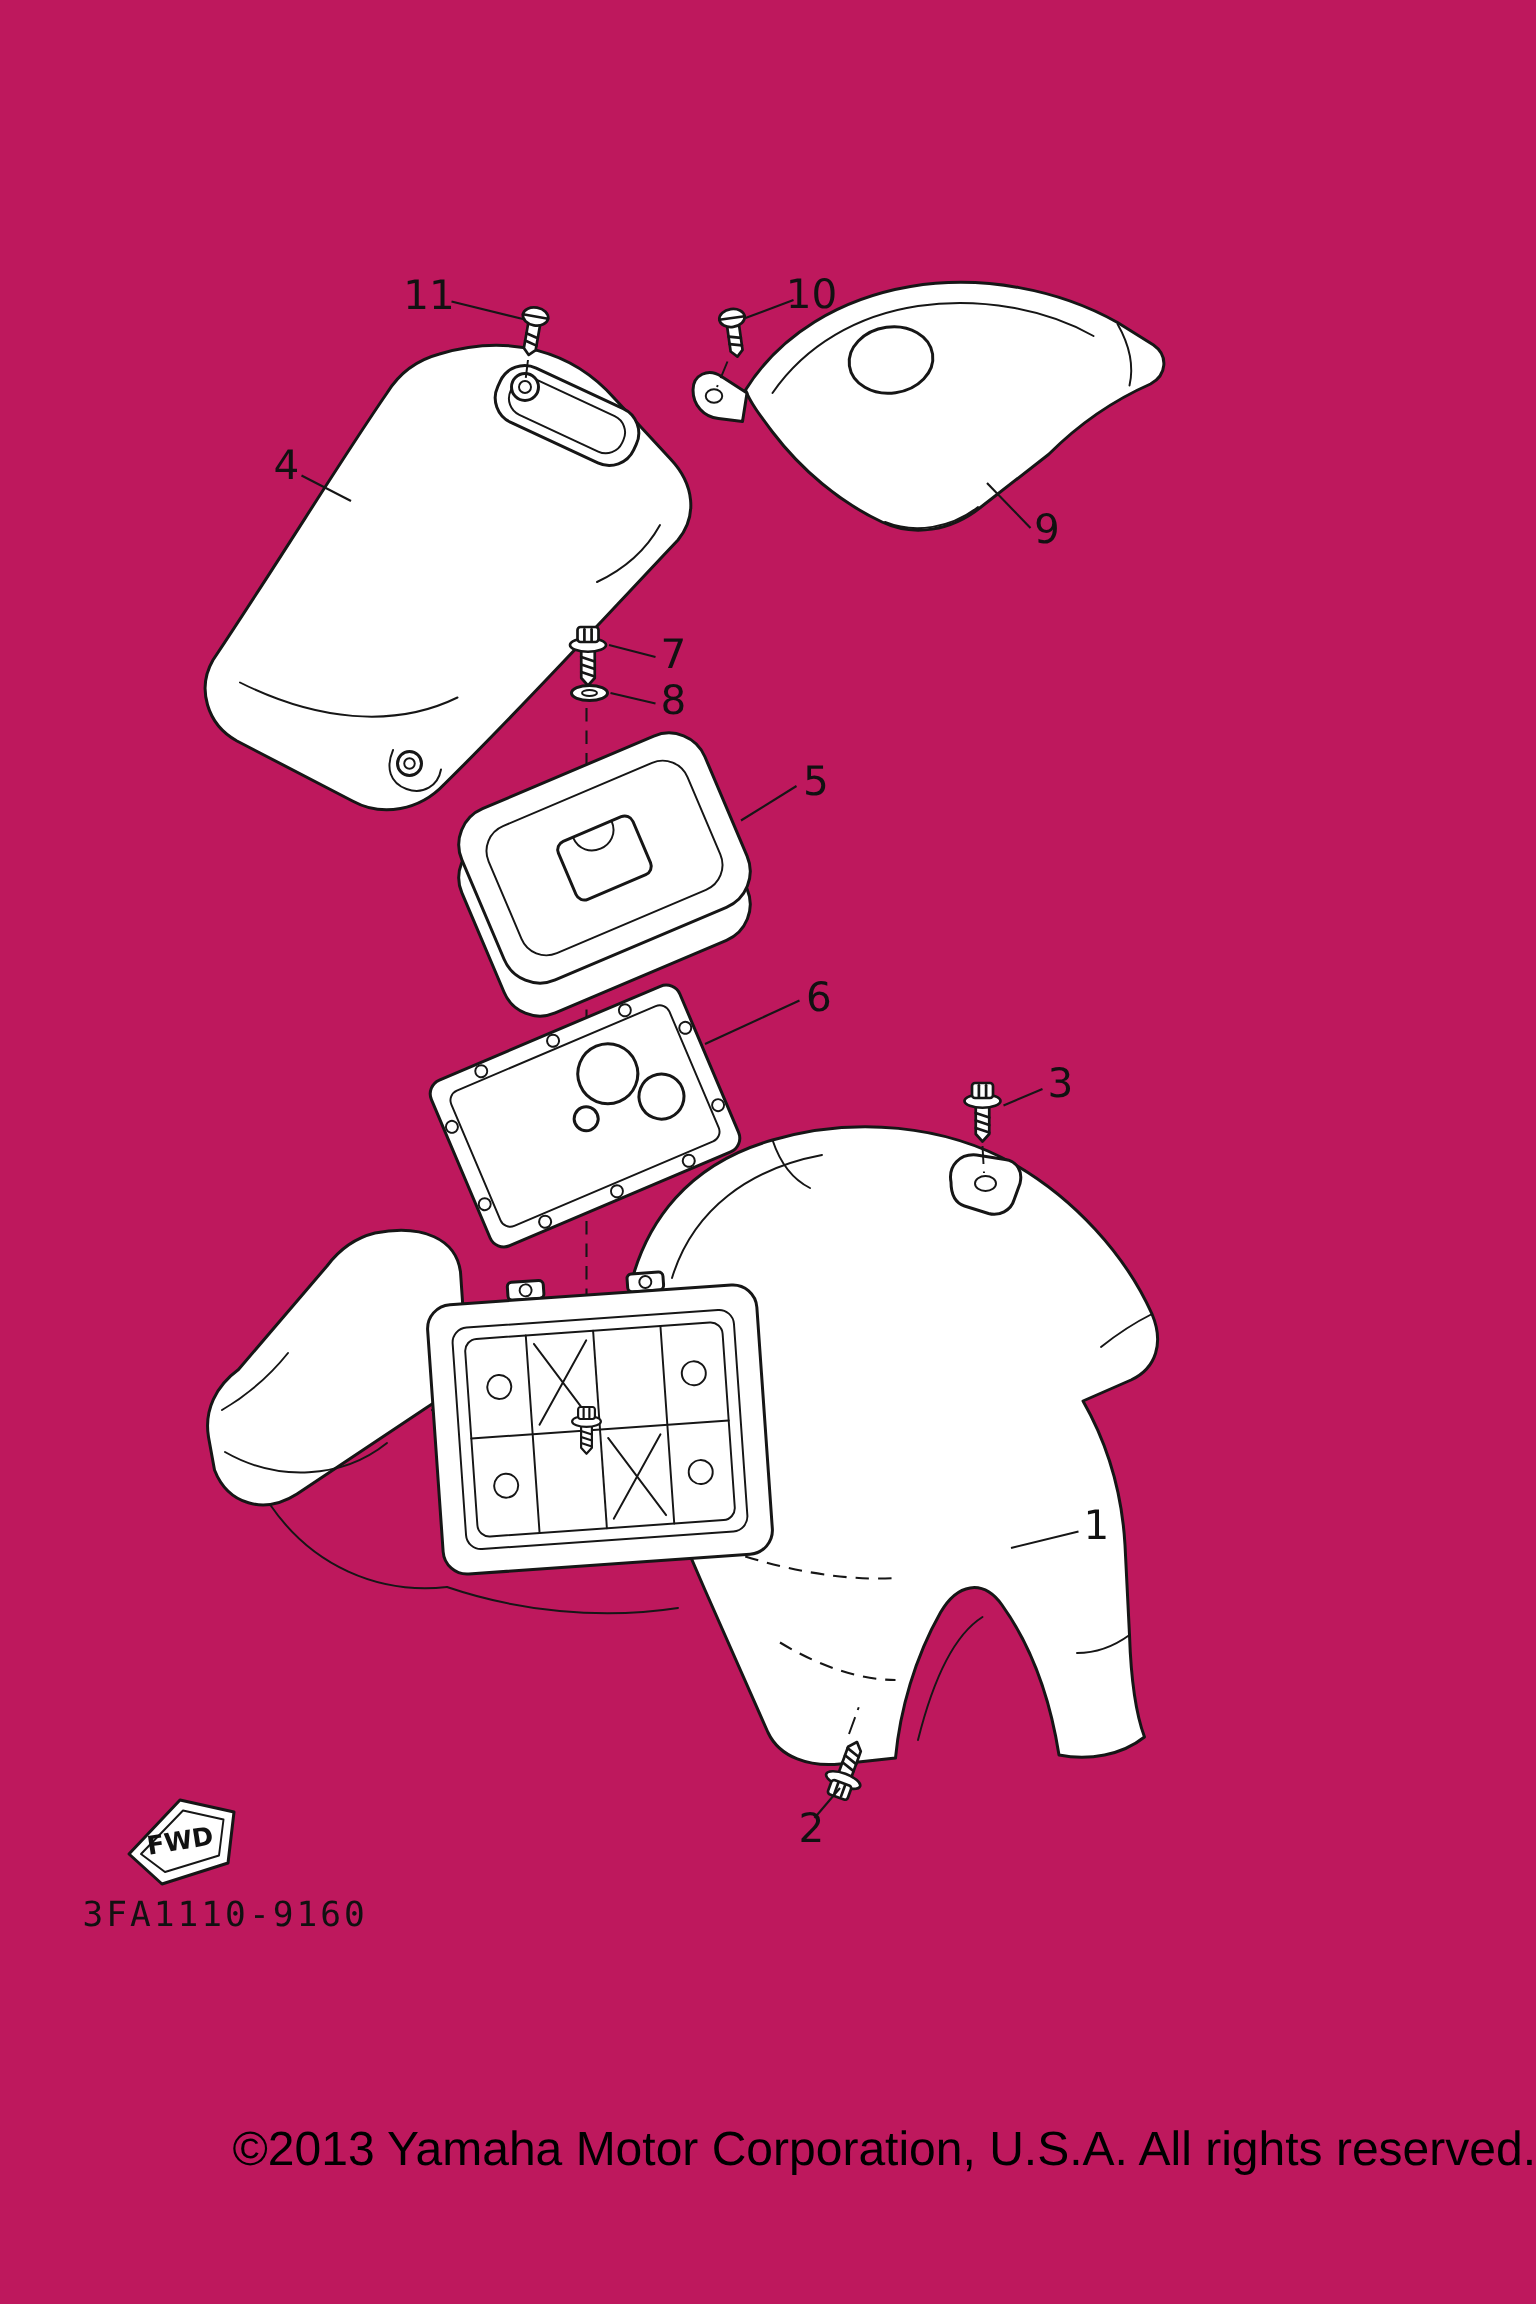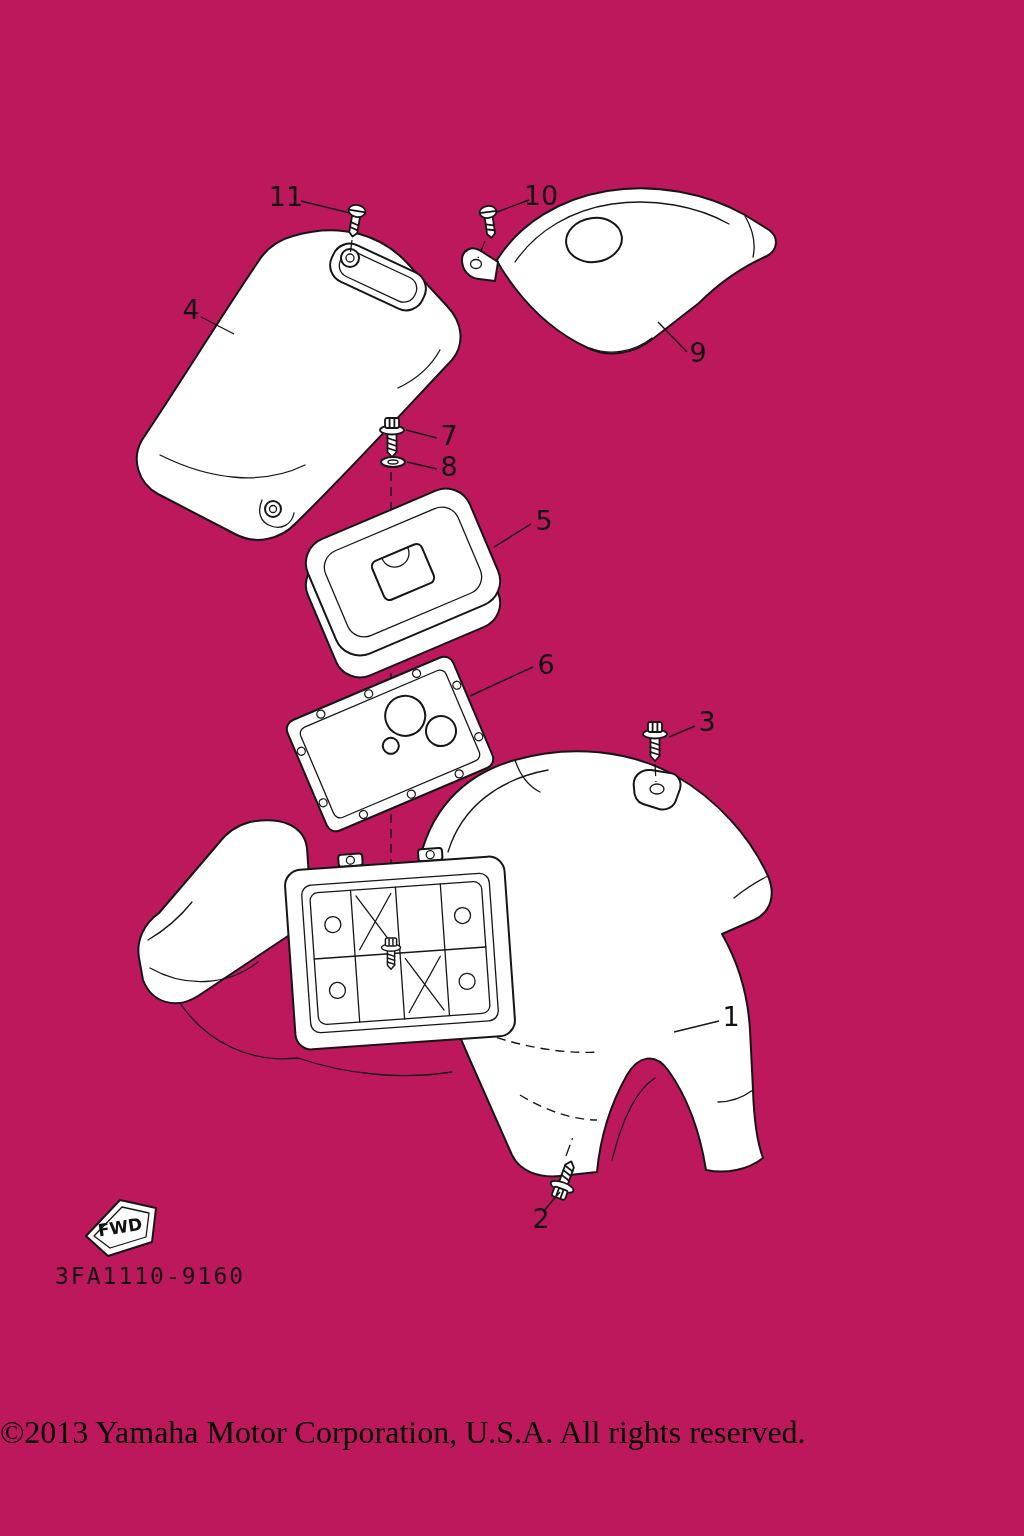--- a/index.html
+++ b/index.html
@@ -33,22 +33,22 @@
     font-family: "DejaVu Sans Mono", monospace;
     font-size: 23px;
     letter-spacing: 2px;
     fill: #111111;
   }
   .copyright {
     position: absolute;
     left: 0;
     right: 0;
     top: 1414px;
-    text-align: left;
-    font-family: Liberation Serif, serif;
+    text-align: right;
+    font-family: Liberation Sans, sans-serif;
     font-size: 32px;
     color: #000000;
     white-space: nowrap;
   }
 </style>
 </head>
 <body>
 
 <div class="page">
 

